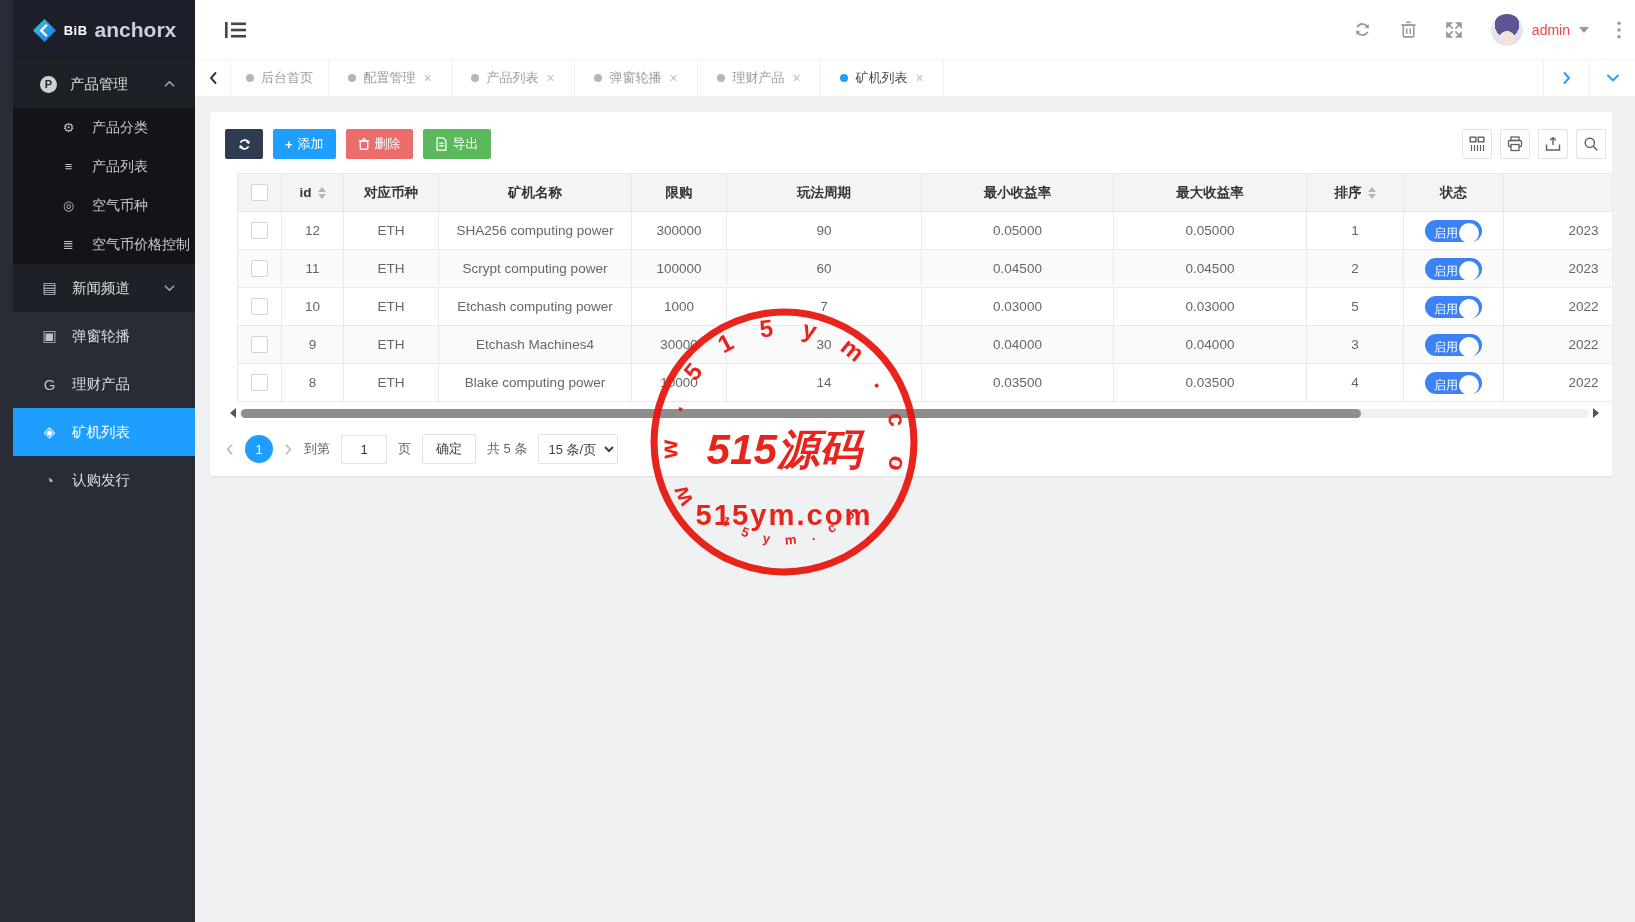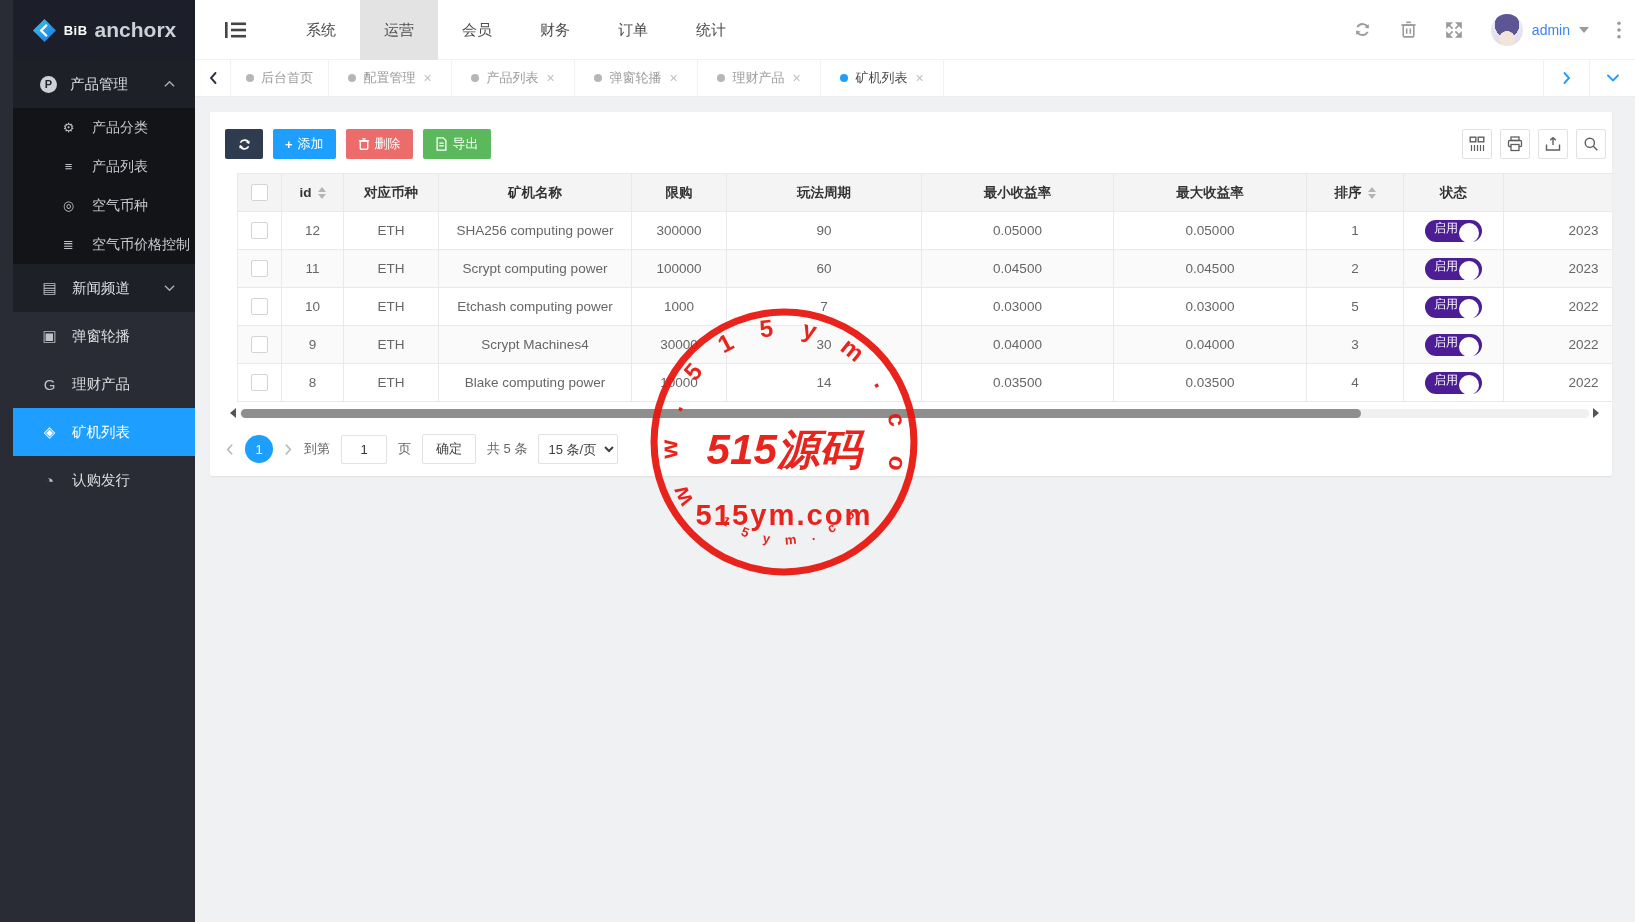--- a/index.html
+++ b/index.html
@@ -34,21 +34,21 @@
   .nav-item { height:60px; line-height:60px; padding:0 24px; font-size:15px; color:#4c4c4c; cursor:pointer; }
   .nav-item.active { background:#e3e3e3; }
   .top-actions { margin-left:auto; display:flex; align-items:center; gap:28px; padding-right:14px; }
   .tico { display:flex; cursor:pointer; }
   .user-box { display:flex; align-items:center; gap:9px; cursor:pointer; }
   .avatar { width:32px; height:32px; border-radius:50%; flex:none;
     background:
       radial-gradient(circle at 50% 78%, #f2e4da 26%, rgba(0,0,0,0) 27%),
       radial-gradient(circle at 50% 34%, #5e5694 46%, rgba(0,0,0,0) 47%),
       linear-gradient(180deg,#efeef6 0%,#dfdceb 100%); }
-  .uname { font-size:14px; color:#3b82f6; }
+  .uname { font-size:14px; color:#ef4444; }
   .caret-down { width:0; height:0; border:5px solid transparent; border-top:6px solid #9a9a9a; margin-top:5px; }
   
   .tabbar { position:absolute; left:195px; top:60px; right:0; height:37px; background:#fff;
             display:flex; align-items:stretch; border-bottom:1px solid #ececec; z-index:5; }
   .tab-arrow { width:36px; display:flex; align-items:center; justify-content:center;
                border-right:1px solid #f1f1f1; cursor:pointer; }
   .tab-arrow.right { border-right:none; border-left:1px solid #f1f1f1; width:46px; }
   .tabs { display:flex; flex:1; }
   .tab { width:123px; display:flex; align-items:center; justify-content:center; gap:7px;
          font-size:13px; color:#9b9b9b; border-right:1px solid #f2f2f2; cursor:pointer; background:#fff; }
@@ -77,22 +77,22 @@
   col.w5{width:195px} col.w6{width:192px} col.w7{width:193px} col.w8{width:97px} col.w9{width:100px} col.w10{width:160px}
   th,td { border:1px solid #e9e9e9; height:38px; text-align:center; font-size:13.5px;
           color:#666; overflow:hidden; white-space:nowrap; }
   th { background:#f4f4f4; color:#333; font-weight:bold; }
   tbody tr:nth-child(even) td { background:#fafafa; }
   .cb { display:inline-block; width:17px; height:17px; border:1px solid #d4d4d4; border-radius:2px;
         background:#fff; vertical-align:middle; cursor:pointer; }
   .sort { display:inline-flex; flex-direction:column; gap:2px; margin-left:6px; vertical-align:middle; }
   .s-up { width:0; height:0; border:4px solid transparent; border-bottom:5px solid #b5b5b5; }
   .s-dn { width:0; height:0; border:4px solid transparent; border-top:5px solid #b5b5b5; }
-  .toggle { width:57px; height:22px; background:#4c1d95; border-radius:13px; display:inline-flex;
-            align-items:flex-start; position:relative; cursor:pointer; vertical-align:middle; }
+  .toggle { width:57px; height:22px; background:#3b82f6; border-radius:13px; display:inline-flex;
+            align-items:flex-end; position:relative; cursor:pointer; vertical-align:middle; }
   .t-label { color:#fff; font-size:12px; margin-left:9px; }
   .t-knob { position:absolute; right:3px; top:3px; width:20px; height:20px; background:#fff; border-radius:50%; }
   .hscroll { display:flex; align-items:center; margin:4px 8px 0 15px; height:14px; }
   .hs-arrow-l { width:0; height:0; border:5px solid transparent; border-right:6px solid #555; cursor:pointer; }
   .hs-arrow-r { width:0; height:0; border:5px solid transparent; border-left:6px solid #555; cursor:pointer; }
   .hs-track { flex:1; height:9px; background:#f0f0f0; border-radius:5px; margin:0 4px; position:relative; }
   .hs-thumb { position:absolute; left:1px; top:0; height:9px; width:83%; background:#8e8e8e; border-radius:5px; cursor:pointer; }
   .pager { display:flex; align-items:center; margin:14px 15px 4px; gap:11px; font-size:13px; color:#666; }
   .pg-arrow { display:flex; cursor:pointer; }
   .pg-cur { width:28px; height:28px; border-radius:50%; background:#1E9FFF; color:#fff;
@@ -180,28 +180,20 @@
 
 <header class="topbar">
   <span class="hamburger">
     <svg width="21" height="18" viewBox="0 0 21 18" fill="#454545">
       <rect x="0" y="1" width="2.6" height="16"></rect>
       <rect x="6" y="1.5" width="15" height="2.6"></rect>
       <rect x="6" y="7.7" width="15" height="2.6"></rect>
       <rect x="6" y="13.9" width="15" height="2.6"></rect>
     </svg>
   </span>
-  <nav class="topnav">
-      <div class="nav-item">系统</div>
-      <div class="nav-item active">运营</div>
-      <div class="nav-item">会员</div>
-      <div class="nav-item">财务</div>
-      <div class="nav-item">订单</div>
-      <div class="nav-item">统计</div>
-    </nav>
   <div class="top-actions">
     <span class="tico">
       <svg width="19" height="19" viewBox="0 0 20 20" fill="none" stroke="#9a9a9a" stroke-width="1.9">
         <path d="M4.5 7.5 A6.3 6.3 0 0 1 16 8.5"></path>
           <path d="M15.5 12.5 A6.3 6.3 0 0 1 4 11.5"></path>
         <path d="M16.8 4.6 L16.2 9 L12 7.6" fill="#9a9a9a" stroke="none"></path>
         <path d="M3.2 15.4 L3.8 11 L8 12.4" fill="#9a9a9a" stroke="none"></path>
       </svg>
     </span>
     <span class="tico">
@@ -431,21 +423,21 @@
       <span class="toggle">
         <span class="t-label">启用</span>
         <span class="t-knob"></span>
                 </span></td>
     <td>2022</td>
   </tr>
             <tr>
     <td><span class="cb"></span></td>
     <td>9</td>
     <td>ETH</td>
-    <td>Scrypt Machines4</td>
+    <td>Etchash Machines4</td>
     <td>30000</td>
     <td>30</td>
     <td>0.04000</td>
     <td>0.04000</td>
     <td>3</td>
     <td>
       <span class="toggle">
         <span class="t-label">启用</span>
         <span class="t-knob"></span>
                 </span></td>

